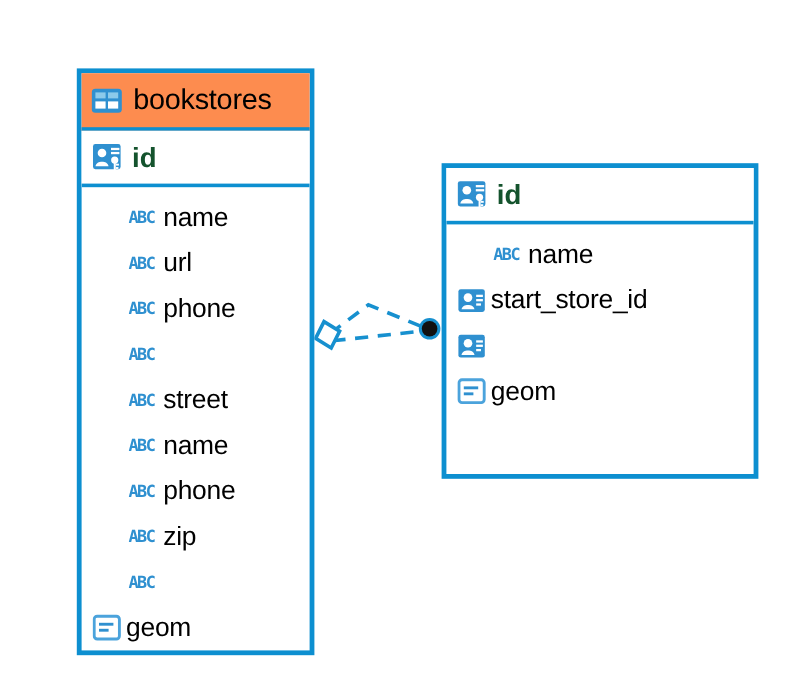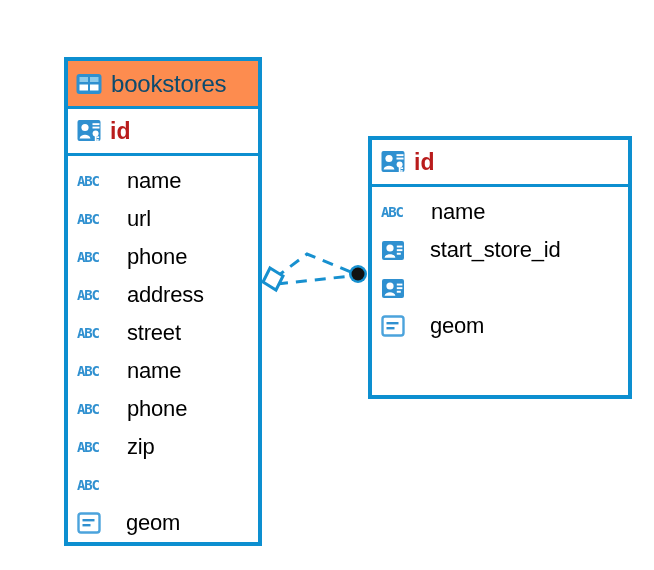--- a/index.html
+++ b/index.html
@@ -51,75 +51,75 @@
     height: 48px;
     padding-left: 8px;
     border-bottom: 3px solid #0d8fd0;
     flex: none;
   }
   .entity-header.accent-orange { background: #fd8c4f; }
   .entity-header.accent-grey   { background: #e9e9e9; }
 
   .entity-title {
     font-size: 24px;
-    color: #0c4a6e;
+    color: #000000;
     margin-left: 9px;
     white-space: nowrap;
     letter-spacing: -0.2px;
   }
 
   .pk-row {
     box-sizing: border-box;
     display: flex;
     align-items: center;
     height: 47px;
     padding-left: 9px;
     border-bottom: 3px solid #0d8fd0;
     background: #ffffff;
     flex: none;
   }
   .pk-label {
     font-size: 23px;
     font-weight: bold;
-    color: #b91c1c;
+    color: #14532d;
     margin-left: 6px;
     white-space: nowrap;
   }
 
   .field-list {
     padding: 6px 0 4px 0;
     display: flex;
     flex-direction: column;
   }
   .field-row {
     box-sizing: border-box;
     display: flex;
     align-items: center;
     height: 38px;
     padding-left: 9px;
   }
   .field-label {
     font-size: 22px;
     color: #000000;
-    margin-left: 24px;
+    margin-left: 3px;
     white-space: nowrap;
     letter-spacing: -0.2px;
   }
 
   
   .icon {
     flex: none;
     display: inline-flex;
     align-items: center;
     justify-content: center;
     line-height: 0;
   }
   .icon-table { width: 26px; height: 26px; }
   .icon-key   { width: 27px; height: 26px; }
-  .icon-abc   { width: 26px; height: 20px; }
+  .icon-abc   { width: 26px; height: 20px; margin-left: 30px; }
   .icon-fk    { width: 25px; height: 25px; }
   .icon-geom  { width: 25px; height: 25px; }
 
   
   #connector {
     position: absolute;
     left: 255px;
     top: 240px;
     width: 125px;
     height: 70px;
@@ -207,21 +207,20 @@
         </span>
         <span class="field-label">phone</span>
       </div>
 
       <div class="field-row">
         <span class="icon icon-abc">
           <svg viewBox="0 0 26 20" width="26" height="20">
             <text x="0" y="15" font-family="'DejaVu Sans Mono', monospace" font-size="14" font-weight="bold" fill="#2f90d0" letter-spacing="-1.2">ABC</text>
           </svg>
         </span>
-        <span class="field-label">address</span>
       </div>
 
       <div class="field-row">
         <span class="icon icon-abc">
           <svg viewBox="0 0 26 20" width="26" height="20">
             <text x="0" y="15" font-family="'DejaVu Sans Mono', monospace" font-size="14" font-weight="bold" fill="#2f90d0" letter-spacing="-1.2">ABC</text>
           </svg>
         </span>
         <span class="field-label">street</span>
       </div>

